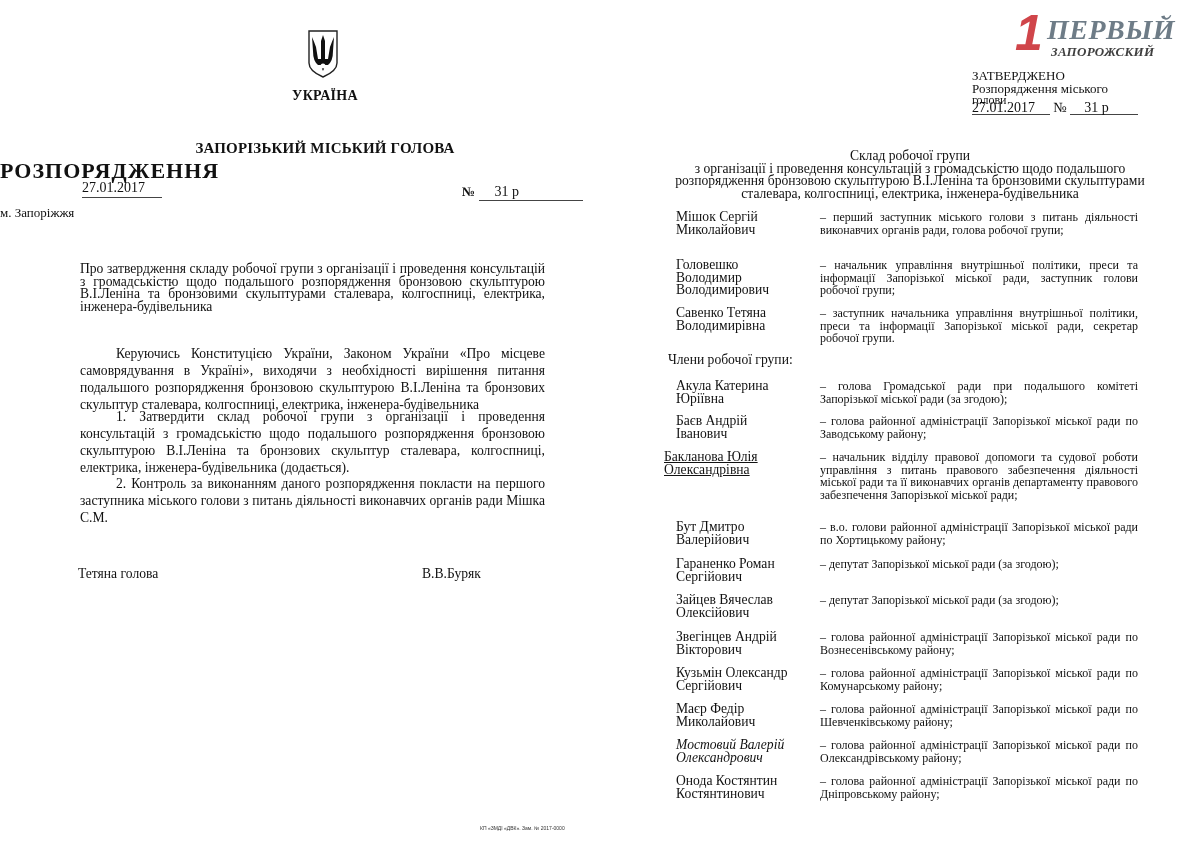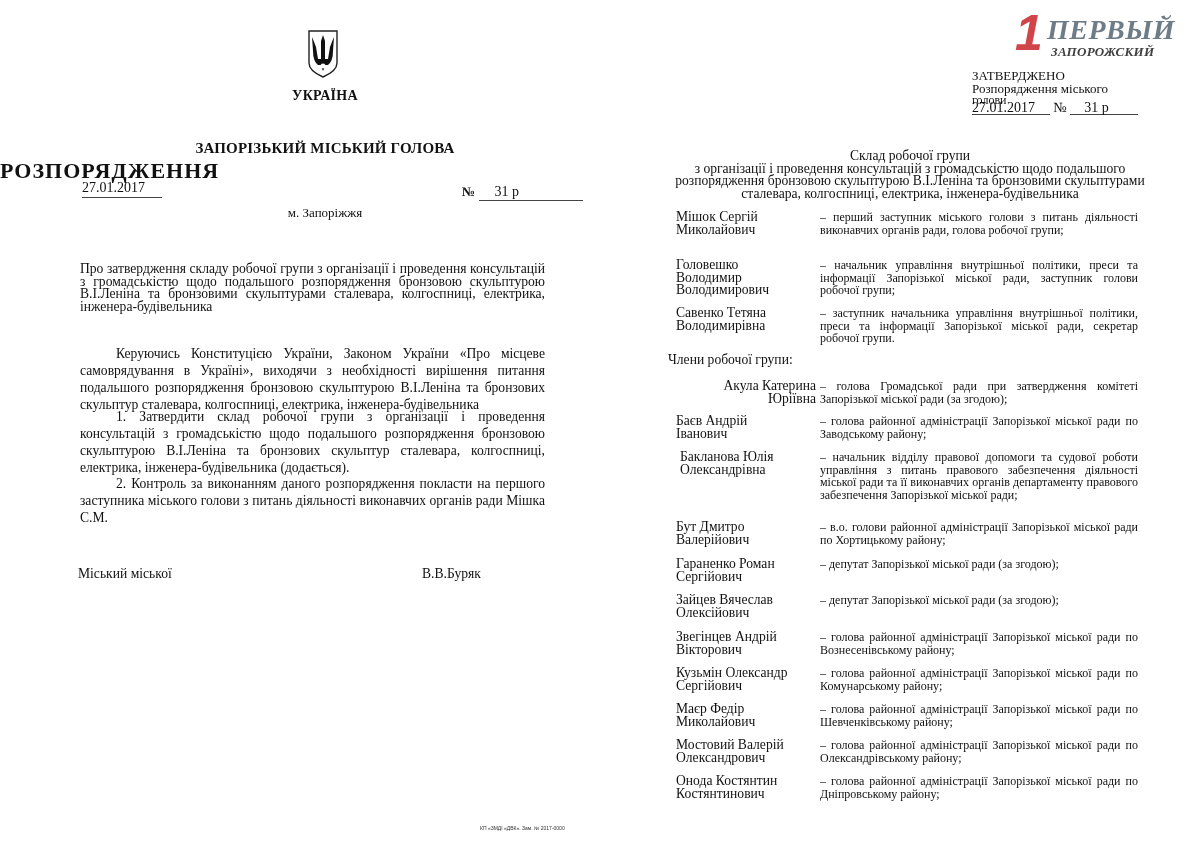--- a/index.html
+++ b/index.html
@@ -10,21 +10,21 @@
   .page-left { left: 0; width: 600px; }
   .page-right { left: 600px; width: 585px; }
   .emblem { left: 306px; top: 29px; width: 34px; height: 50px; }
   .country { left: 0; width: 650px; top: 88px; text-align: center; font-weight: bold; font-size: 14px; letter-spacing: 0.3px; }
   .mayor-title { left: 0; width: 650px; top: 140px; text-align: center; font-weight: bold; font-size: 15px; letter-spacing: 0.2px; }
   .order-title { left: 0; width: 650px; top: 158px; text-align: left; font-weight: bold; font-size: 22px; letter-spacing: 1px; }
   .date-left { left: 82px; top: 180px; width: 80px; font-size: 14px; border-bottom: 1px solid #444; padding-bottom: 1px; }
   .num-left { left: 462px; top: 184px; font-size: 14px; }
   .num-left .num-sym { font-size: 13px; font-weight: bold; }
   .num-left .num-val { display: inline-block; width: 88px; border-bottom: 1px solid #444; padding-left: 16px; }
-  .city { left: 0; width: 650px; top: 205px; text-align: center; font-size: 13px; }
+  .city { left: 0; width: 650px; top: 205px; font-size: 13px; }
   .para { font-size: 13.6px; line-height: 12.5px; text-align: justify; text-align-last: left; }
   .subject { left: 80px; top: 263px; width: 465px; }
   .body1 { left: 80px; top: 345px; width: 465px; line-height: 17px; text-indent: 36px; }
   .item1 { left: 80px; top: 408px; width: 465px; line-height: 17px; text-indent: 36px; }
   .item2 { left: 80px; top: 475px; width: 465px; line-height: 17px; text-indent: 36px; }
   .sig-role { left: 78px; top: 566px; font-size: 13.6px; }
   .sig-name { left: 422px; top: 566px; font-size: 13.6px; }
   .footer-code { left: 480px; top: 825px; font-size: 5px; font-family: "Liberation Sans", sans-serif; color: #333; }
 
   .logo { left: 1015px; top: 14px; width: 165px; height: 50px; }
@@ -63,21 +63,21 @@
     <span class="num-sym">№</span>
     <span class="num-val">31 р</span>
   </div>
   <div class="abs city">м. Запоріжжя</div>
 
   <div class="abs para body1">Керуючись Конституцією України, Законом України «Про місцеве самоврядування в Україні», виходячи з необхідності вирішення питання подальшого розпорядження бронзовою скульптурою В.І.Леніна та бронзових скульптур сталевара, колгоспниці, електрика, інженера-будівельника</div>
   <div class="abs para subject">Про затвердження складу робочої групи з організації і проведення консультацій з громадськістю щодо подальшого розпорядження бронзовою скульптурою В.І.Леніна та бронзовими скульптурами сталевара, колгоспниці, електрика, інженера-будівельника</div>
   <div class="abs para item1">1. Затвердити склад робочої групи з організації і проведення консультацій з громадськістю щодо подальшого розпорядження бронзовою скульптурою В.І.Леніна та бронзових скульптур сталевара, колгоспниці, електрика, інженера-будівельника (додається).</div>
   <div class="abs para item2">2. Контроль за виконанням даного розпорядження покласти на першого заступника міського голови з питань діяльності виконавчих органів ради Мішка С.М.</div>
 
-  <div class="abs sig-role">Міський міської</div>
+  <div class="abs sig-role">Тетяна голова</div>
   <div class="abs sig-name">В.В.Буряк</div>
   <div class="abs footer-code">КП «ЗМДІ «ДВК». Зам. № 2017-0000</div>
 </div>
 
 <div class="page page-right"></div>
 
 <div class="abs logo">
   <span class="logo-one">1</span>
   <span class="logo-main">ПЕРВЫЙ</span>
   <span class="logo-sub">ЗАПОРОЖСКИЙ</span>
@@ -103,44 +103,44 @@
 <div class="abs member-role" style="left:820px; top:211px;">– перший заступник міського голови з питань діяльності виконавчих органів ради, голова робочої групи;</div>
 
 <div class="abs member-name" style="left:676px; top:259px; width:120px;">Головешко Володимир Володимирович</div>
 <div class="abs member-role" style="left:820px; top:259px;">– начальник управління внутрішньої політики, преси та інформації Запорізької міської ради, заступник голови робочої групи;</div>
 
 <div class="abs member-name" style="left:676px; top:307px; width:135px;">Савенко Тетяна Володимирівна</div>
 <div class="abs member-role" style="left:820px; top:307px;">– заступник начальника управління внутрішньої політики, преси та інформації Запорізької міської ради, секретар робочої групи.</div>
 
 <div class="abs members-label">Члени робочої групи:</div>
 
-<div class="abs member-name" style="left:676px; top:380px; width:140px;text-align:right;">Акула Катерина Юріївна</div>
-<div class="abs member-role" style="left:820px; top:380px;">– голова Громадської ради при затвердження комітеті Запорізької міської ради (за згодою);</div>
+<div class="abs member-name" style="left:676px; top:380px; width:140px;">Акула Катерина Юріївна</div>
+<div class="abs member-role" style="left:820px; top:380px;">– голова Громадської ради при подальшого комітеті Запорізької міської ради (за згодою);</div>
 
 <div class="abs member-name" style="left:676px; top:415px; width:100px;">Баєв Андрій Іванович</div>
 <div class="abs member-role" style="left:820px; top:415px;">– голова районної адміністрації Запорізької міської ради по Заводському району;</div>
 
-<div class="abs member-name" style="left:680px; top:451px; width:130px;">Бакланова Юлія Олександрівна</div>
+<div class="abs member-name" style="left:664px; top:451px; width:130px;text-decoration:underline;">Бакланова Юлія Олександрівна</div>
 <div class="abs member-role" style="left:820px; top:451px;">– начальник відділу правової допомоги та судової роботи управління з питань правового забезпечення діяльності міської ради та її виконавчих органів департаменту правового забезпечення Запорізької міської ради;</div>
 
 <div class="abs member-name" style="left:676px; top:521px; width:100px;">Бут Дмитро Валерійович</div>
 <div class="abs member-role" style="left:820px; top:521px;">– в.о. голови районної адміністрації Запорізької міської ради по Хортицькому району;</div>
 
 <div class="abs member-name" style="left:676px; top:558px; width:130px;">Гараненко Роман Сергійович</div>
 <div class="abs member-role" style="left:820px; top:558px;">– депутат Запорізької міської ради (за згодою);</div>
 
 <div class="abs member-name" style="left:676px; top:594px; width:130px;">Зайцев Вячеслав Олексійович</div>
 <div class="abs member-role" style="left:820px; top:594px;">– депутат Запорізької міської ради (за згодою);</div>
 
 <div class="abs member-name" style="left:676px; top:631px; width:130px;">Звегінцев Андрій Вікторович</div>
 <div class="abs member-role" style="left:820px; top:631px;">– голова районної адміністрації Запорізької міської ради по Вознесенівському району;</div>
 
 <div class="abs member-name" style="left:676px; top:667px; width:130px;">Кузьмін Олександр Сергійович</div>
 <div class="abs member-role" style="left:820px; top:667px;">– голова районної адміністрації Запорізької міської ради по Комунарському району;</div>
 
 <div class="abs member-name" style="left:676px; top:703px; width:100px;">Маєр Федір Миколайович</div>
 <div class="abs member-role" style="left:820px; top:703px;">– голова районної адміністрації Запорізької міської ради по Шевченківському району;</div>
 
-<div class="abs member-name" style="left:676px; top:739px; width:125px;">Мостовий Валерій Олександрович</div>
+<div class="abs member-name" style="left:676px; top:739px; width:125px;font-style:italic;">Мостовий Валерій Олександрович</div>
 <div class="abs member-role" style="left:820px; top:739px;">– голова районної адміністрації Запорізької міської ради по Олександрівському району;</div>
 
 <div class="abs member-name" style="left:676px; top:775px; width:115px;">Онода Костянтин Костянтинович</div>
 <div class="abs member-role" style="left:820px; top:775px;">– голова районної адміністрації Запорізької міської ради по Дніпровському району;</div>
 
 </body></html>

